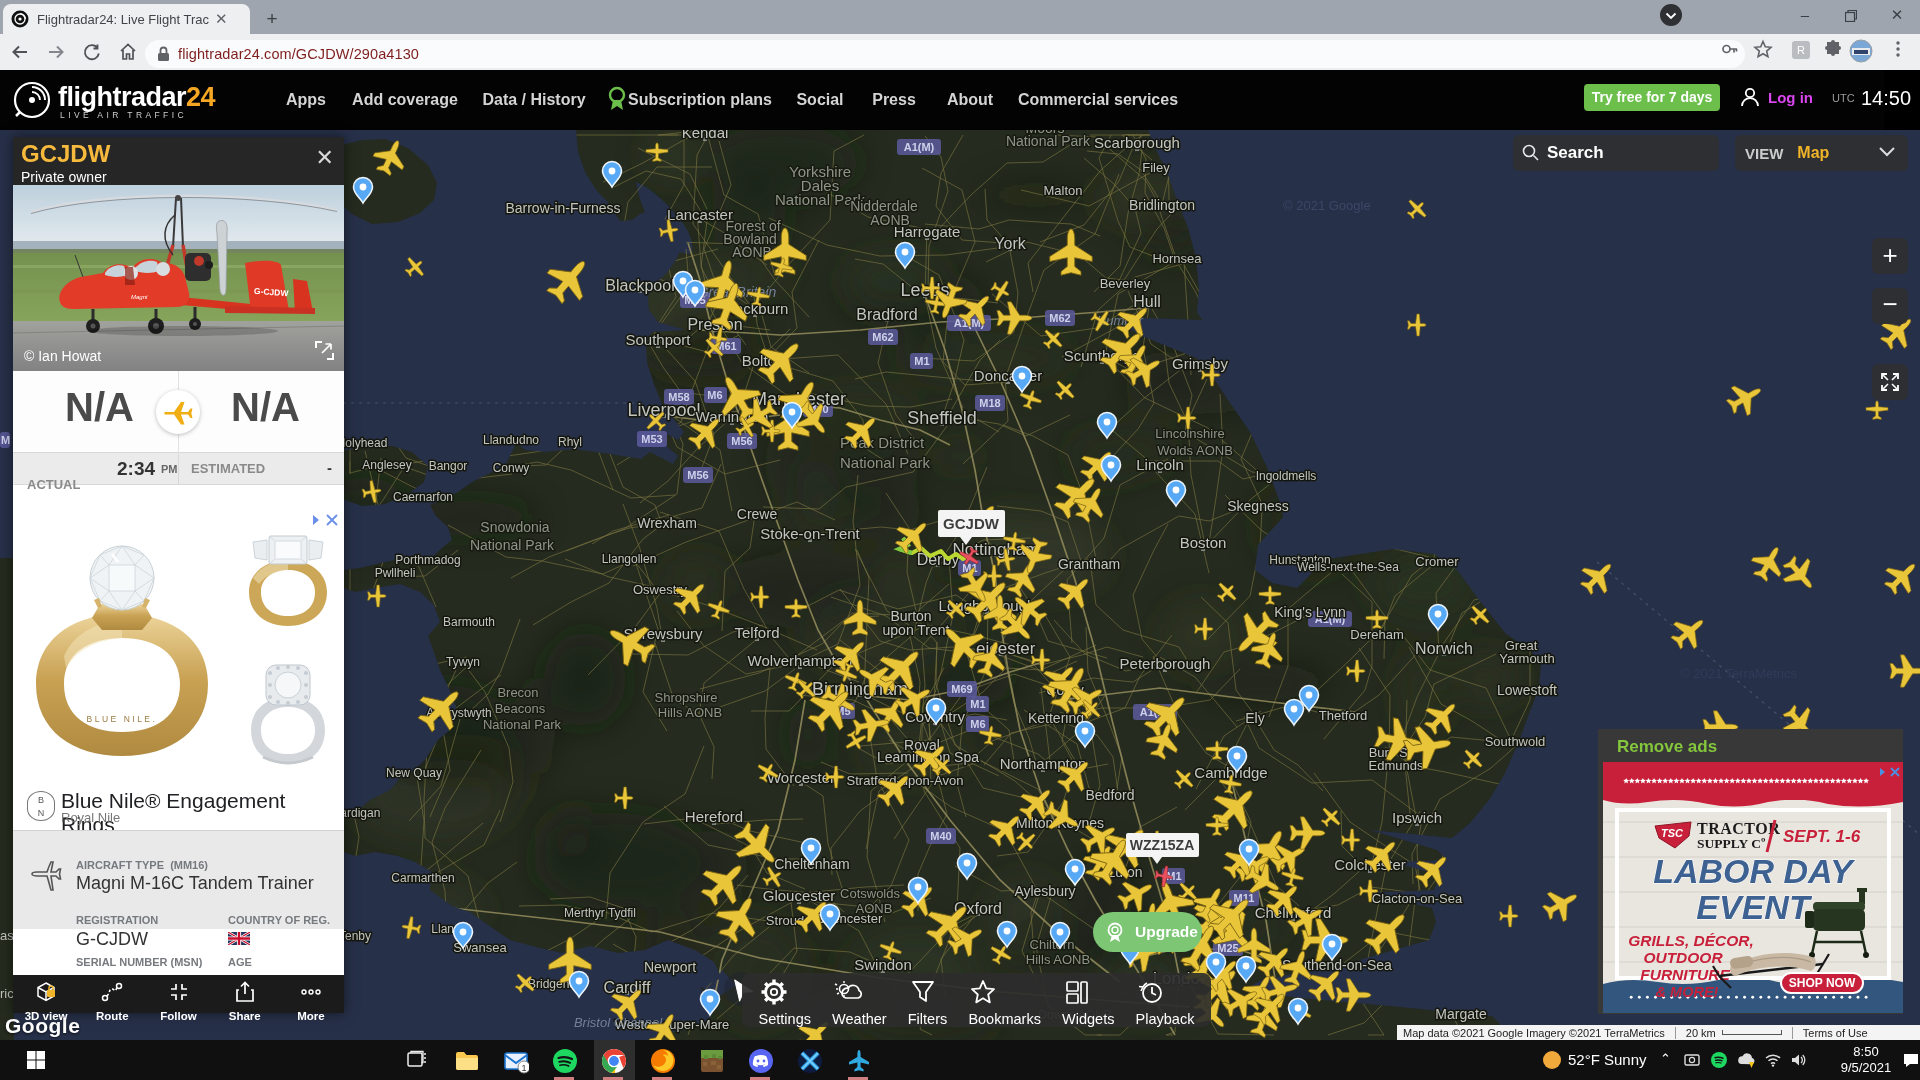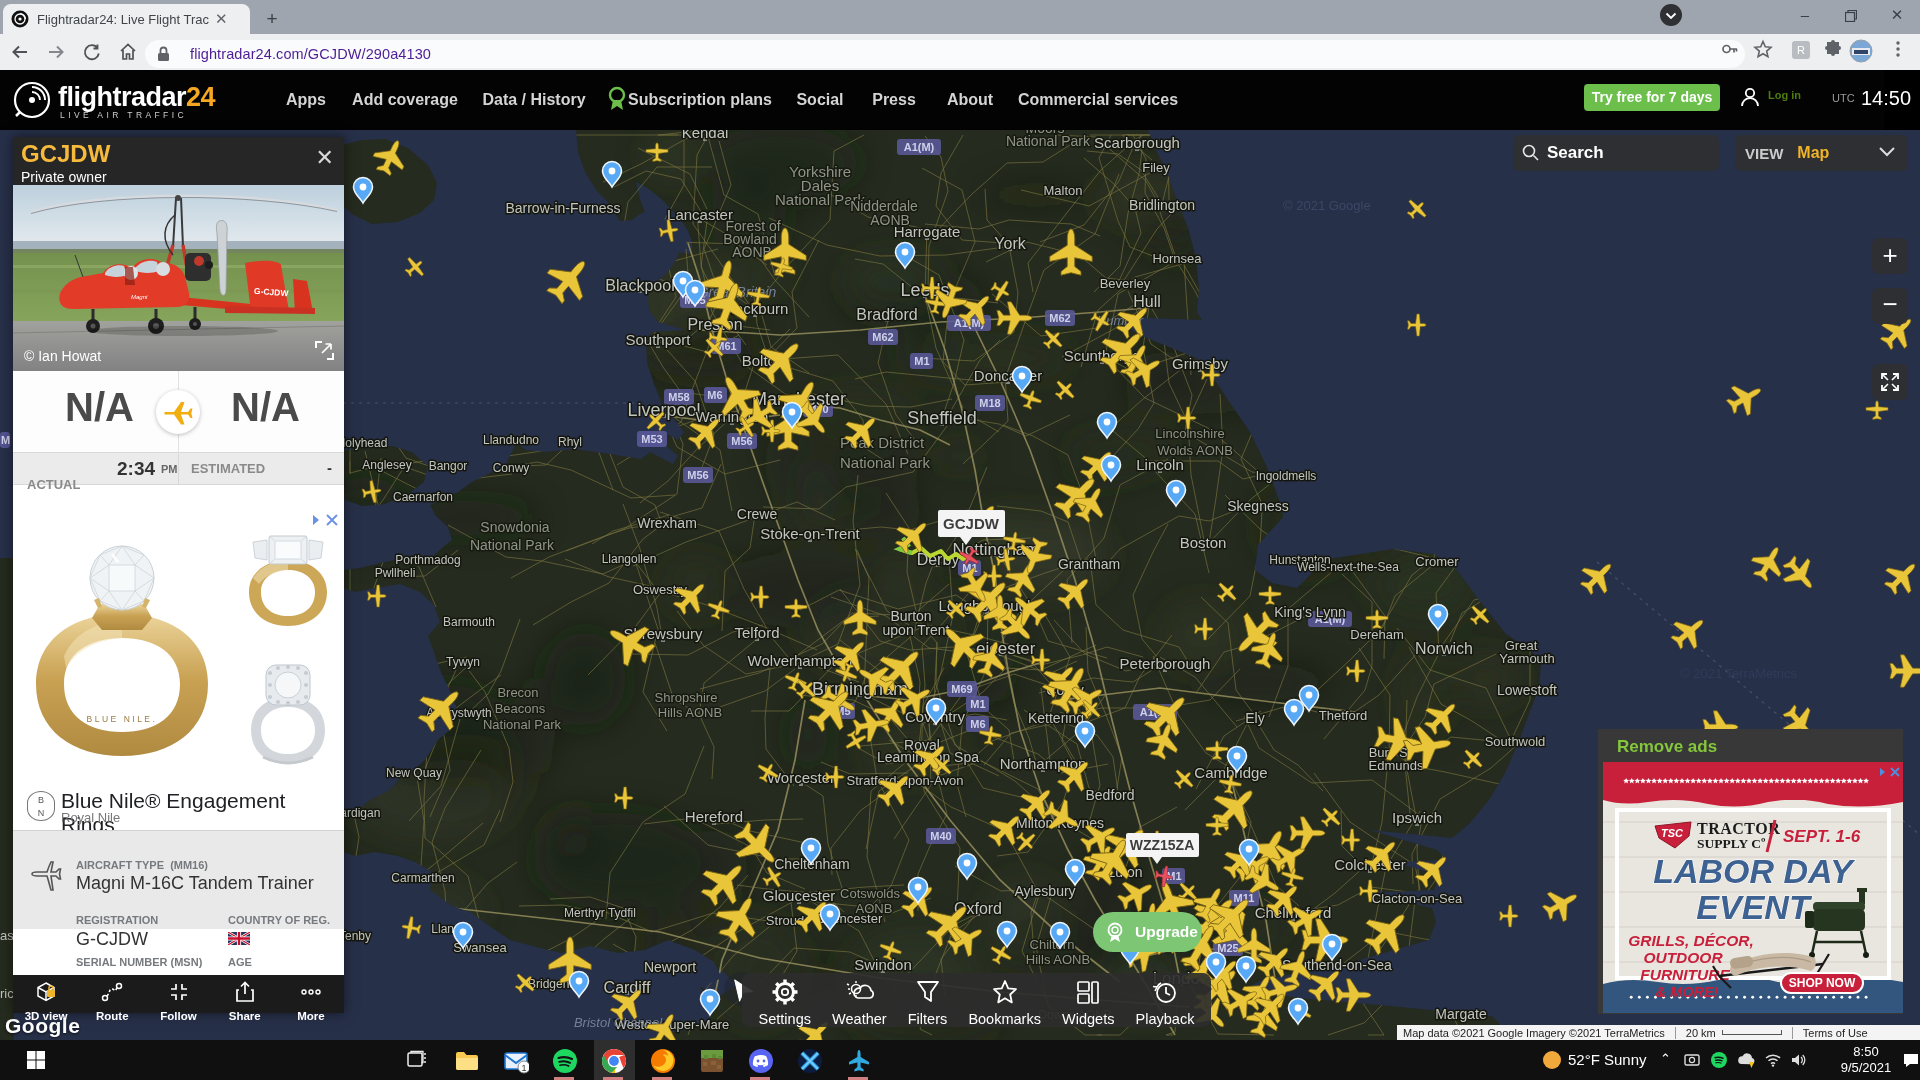--- a/index.html
+++ b/index.html
@@ -7,21 +7,21 @@
 
 #tabstrip{left:0;top:0;width:1920px;height:34px;background:#9fa5ae}
 #tab{left:3px;top:4px;width:247px;height:30px;background:#edeff1;border-radius:8px 8px 0 0;display:flex;align-items:center;padding:0 8px}
 #tab .title{font-size:13px;color:#41454a;white-space:nowrap;overflow:hidden;width:172px}
 #tab .x{color:#5f6368;font-size:15px;margin-left:6px}
 #newtab{left:262px;top:9px;width:20px;height:20px;color:#3c4043;font-size:19px;line-height:20px;text-align:center}
 .winbtn{top:0;width:46px;height:32px;color:#3b3f46;text-align:center;line-height:30px;font-size:15px}
 #toolbar{left:0;top:34px;width:1920px;height:36px;background:#edeff1;display:flex;align-items:center}
 .navic{width:32px;height:32px;margin-left:4px;display:flex;align-items:center;justify-content:center}
 #omni{position:absolute;left:145px;top:40px;width:1600px;height:28px;background:#fafbfc;border-radius:14px;display:flex;align-items:center;padding-left:12px}
-#omni .url{font-size:14.5px;color:#4c1d95;margin-left:20px;letter-spacing:0.1px}
+#omni .url{font-size:14.5px;color:#7f1d1d;margin-left:8px;letter-spacing:0.1px}
 
 #hdr{left:0;top:70px;width:1884px;height:60px;background:#030303;color:#d9d9d9}
 #hdr .nav{position:absolute;top:0;height:60px;line-height:60px;font-size:16px;font-weight:bold;color:#d4d4d4}
 #logo-fr{position:absolute;left:58px;top:12px;font-size:27px;font-weight:bold;color:#fff;letter-spacing:-0.5px}
 #logo-fr span{color:#f5a623}
 #logo-sub{position:absolute;left:60px;top:40px;font-size:8.5px;color:#cfcfcf;letter-spacing:3.4px}
 #tryfree{position:absolute;left:1584px;top:84px;width:136px;height:27px;background:#6bbf4a;border-radius:4px;color:#fff;font-size:14px;font-weight:bold;text-align:center;line-height:27px}
 
 #panel{left:13px;top:137px;width:331px;height:876px;background:#fff;box-shadow:0 0 12px rgba(0,0,0,.5)}
 #phead{position:relative;height:48px;background:#262626;padding:3px 8px}
@@ -37,21 +37,21 @@
 #times .lbl{color:#8a8a8a;font-weight:bold}
 #adcard{position:relative;height:321px;background:#fff}
 #adinfo2{position:relative;height:99px;background:#e9e9e9;border-top:1px solid #d2d2d2}
 #pbtns{position:absolute;left:0;bottom:0;width:331px;height:38px;background:#1b1b1b;display:flex}
 #pbtns .b{flex:1;text-align:center;color:#fff;padding-top:6px}
 #pbtns .b .lb{font-size:11.5px;font-weight:bold;margin-top:3px}
 .adlbl{font-size:11px;color:#80868b}
 
 .mapbox{background:rgba(47,47,47,.88);border-radius:6px;color:#fff}
 #toolbarB{left:742px;top:973px;width:469px;height:54px;background:rgba(44,44,44,.92);border-radius:8px;display:flex;justify-content:space-around;padding:4px 6px 0}
-#toolbarB .it{text-align:center;color:#fff}
+#toolbarB .it{text-align:left;color:#fff}
 #toolbarB .lb{font-size:14.5px;margin-top:0px}
 #upgrade{left:1093px;top:912px;width:109px;height:40px;background:#7cc674;border-radius:20px;color:#fff;display:flex;align-items:center}
 #removeads{left:1598px;top:729px;width:305px;height:285px;background:#383838}
 #gglogo{left:5px;top:1014px;color:#fff;font-size:21px;font-weight:bold;letter-spacing:0.5px;text-shadow:0 1px 3px rgba(0,0,0,.7)}
 #attrib{left:1397px;top:1025px;width:523px;height:15px;background:#f4f4f4;font-size:11px;color:#222;display:flex;align-items:center}
 
 #taskbar{left:0;top:1040px;width:1920px;height:40px;background:#101010;display:flex;align-items:center}
 #tsearch{position:absolute;left:48px;top:1044px;width:347px;height:32px;background:#2f3238;border:1px solid #71757c;display:flex;align-items:center;color:#ddd;font-size:14.5px}
 .tico{position:absolute;top:1048px;width:24px;height:24px}
 .tray{position:absolute;color:#fff;font-size:15px}
@@ -1171,21 +1171,21 @@
       <svg width="22" height="26" viewBox="0 0 22 26" xmlns="http://www.w3.org/2000/svg" style="position:absolute;left:606px;top:16px">
         <circle cx="11" cy="9" r="7" fill="none" stroke="#6bbf4a" stroke-width="2.4"></circle>
         <path d="M7,14 L5,24 L11,20 L17,24 L15,14" fill="#6bbf4a"></path>
       </svg>
     </div>
     <div id="tryfree" class="abs">Try free for 7 days</div>
     <div class="abs" style="left:1738px;top:85px"><svg width="24" height="24" viewBox="0 0 24 24" xmlns="http://www.w3.org/2000/svg" style="">
         <circle cx="12" cy="8" r="4.2" fill="none" stroke="#fff" stroke-width="1.8"></circle>
         <path d="M4,21 a8,8 0 0 1 16,0" fill="none" stroke="#fff" stroke-width="1.8"></path>
       </svg></div>
-    <div class="abs" style="left:1768px;top:89px;color:#4d7c0f;font-size:11px;font-weight:bold">Log in</div>
+    <div class="abs" style="left:1768px;top:89px;color:#d946ef;font-size:15px;font-weight:bold">Log in</div>
     <div class="abs" style="left:1832px;top:92px;color:#9a9a9a;font-size:11px">UTC</div>
     <div class="abs" style="left:1861px;top:87px;color:#fff;font-size:20px">14:50</div>
     <div class="abs mapbox" style="left:1513px;top:135px;width:206px;height:36px;display:flex;align-items:center;padding-left:8px">
       <svg width="20" height="20" viewBox="0 0 20 20" xmlns="http://www.w3.org/2000/svg" style="">
         <circle cx="8" cy="8" r="5.5" fill="none" stroke="#e8e8e8" stroke-width="1.6"></circle>
         <path d="M12.5,12.5 L17,17" stroke="#e8e8e8" stroke-width="1.6"></path>
       </svg>
       <span style="font-size:17px;font-weight:bold;margin-left:6px">Search</span>
     </div>
     <div class="abs mapbox" style="left:1735px;top:135px;width:173px;height:36px;display:flex;align-items:center;padding:0 10px">

